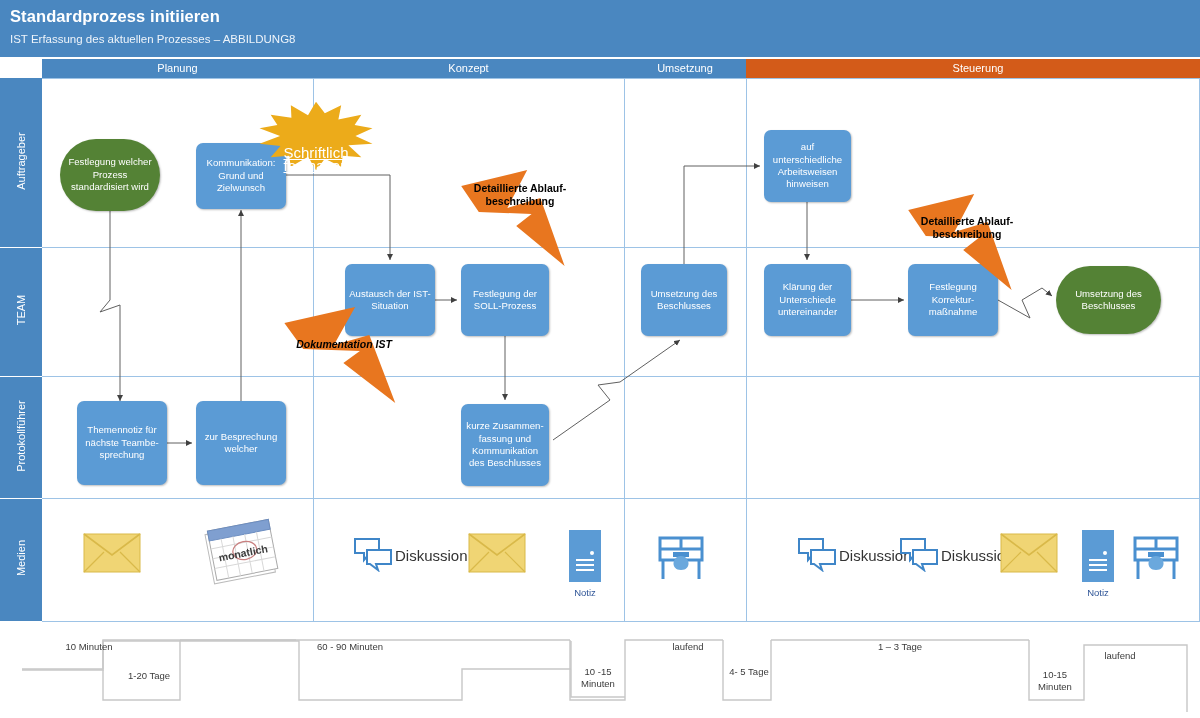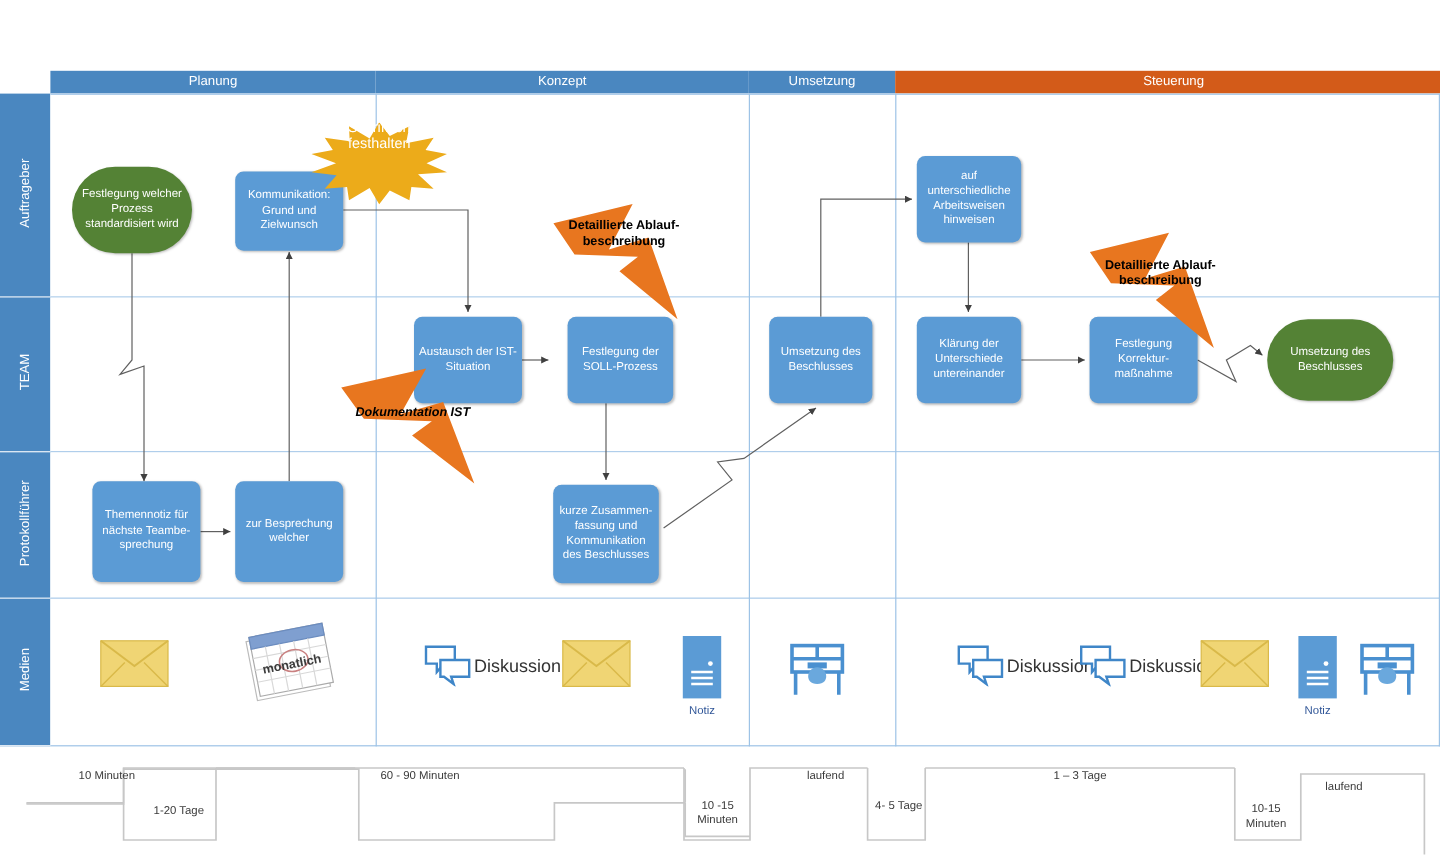--- a/index.html
+++ b/index.html
@@ -75,22 +75,22 @@
   }
   .node.proc { background: #5b9bd5; border-radius: 7px; }
   .node.term { background: #548235; border-radius: 38px; }
 
   
   svg.conn { position: absolute; left: 0; top: 0; width: 1200px; height: 718px; pointer-events: none; }
 
   
   .starburst {
     position: absolute;
-    display: flex; align-items: flex-start; justify-content: center;
-    text-align: center; color: #ffffff; font-size: 12px; line-height: 13px;
+    display: flex; align-items: flex-end; justify-content: center;
+    text-align: center; color: #ffffff; font-size: 15px; line-height: 13px; text-decoration: underline;
   }
   .bolt { position: absolute; }
   .bolt-text {
     position: absolute; text-align: center; color: #000000;
     font-size: 10.5px; font-weight: bold; line-height: 13px;
   }
 
   
   .media-item { position: absolute; }
   .media-label {
@@ -105,20 +105,24 @@
   .tl-label {
     position: absolute; text-align: center; font-size: 9.5px;
     color: #3b3b3b; line-height: 11.5px;
   }
 </style>
 </head>
 <body>
 
 <div id="page">
 
+  <div class="titlebar">
+    <div class="title-main">Standardprozess initiieren</div>
+    <div class="title-sub">IST Erfassung des aktuellen Prozesses – ABBILDUNG8</div>
+  </div>
 
   <div id="colheads">
       <div class="colhead" style="left: 42px; width: 271px;">Planung</div>
       <div class="colhead" style="left: 313px; width: 311px;">Konzept</div>
       <div class="colhead" style="left: 624px; width: 122px;">Umsetzung</div>
       <div class="colhead accent" style="left: 746px; width: 454px; padding-left: 10px;">Steuerung</div>
     </div>
 
   <div id="lanes">
       <div class="lane-label" style="top: 78px; height: 170px;">
@@ -180,21 +184,21 @@
   <div id="nodes">
       <div class="node term" style="left: 60px; top: 139px; width: 100px; height: 72px;">
         <span>Festlegung welcher Prozess standardisiert wird</span>
       </div>
       <div class="node proc" style="left: 196px; top: 143px; width: 90px; height: 66px;">
         <span>Kommunikation: Grund und Zielwunsch</span>
       </div>
       <div class="node proc" style="left: 345px; top: 264px; width: 90px; height: 72px;">
         <span>Austausch der IST-Situation</span>
       </div>
-      <div class="node proc" style="left: 461px; top: 264px; width: 88px; height: 72px; margin-left: 12px;">
+      <div class="node proc" style="left: 461px; top: 264px; width: 88px; height: 72px;">
         <span>Festlegung der SOLL-Prozess</span>
       </div>
       <div class="node proc" style="left: 764px; top: 130px; width: 87px; height: 72px;">
         <span>auf unterschiedliche Arbeitsweisen hinweisen</span>
       </div>
       <div class="node proc" style="left: 641px; top: 264px; width: 86px; height: 72px;">
         <span>Umsetzung des Beschlusses</span>
       </div>
       <div class="node proc" style="left: 764px; top: 264px; width: 87px; height: 72px;">
         <span>Klärung der Unterschiede untereinander</span>

